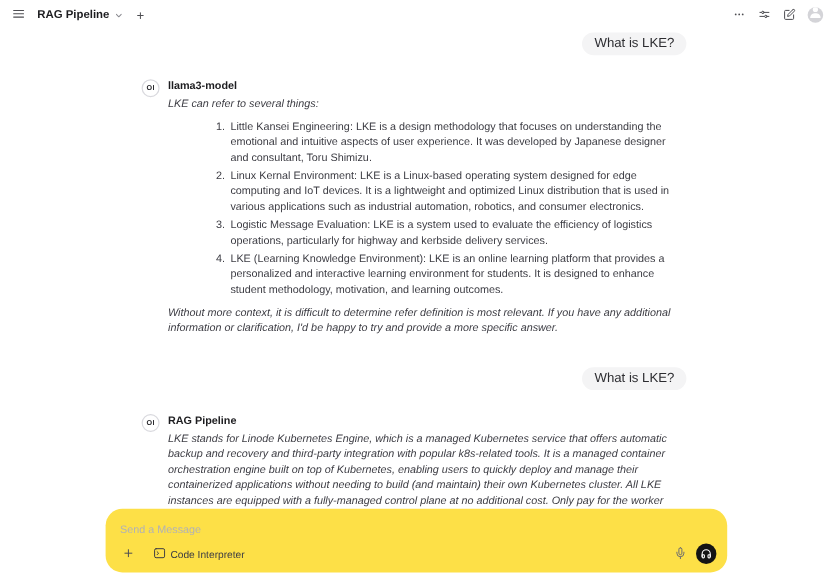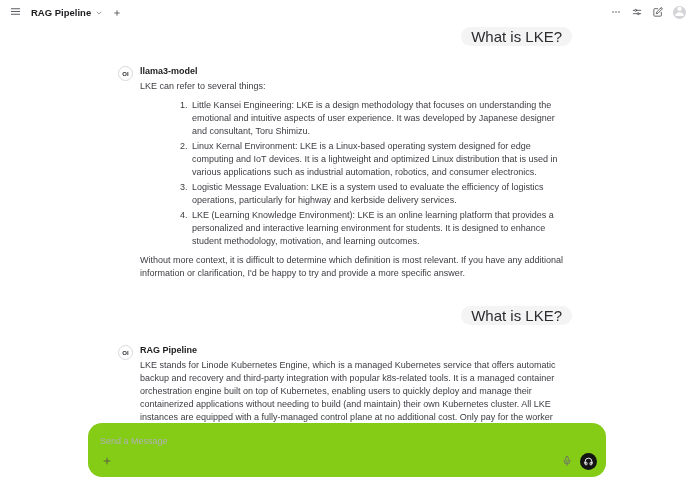--- a/index.html
+++ b/index.html
@@ -43,45 +43,45 @@
     overflow: hidden;
     padding-top: 5px;
   }
   .chat-column {
     width: 518px; margin: 0 auto;
     padding: 0 34px 0 30px;
   }
   .user-row { display: flex; justify-content: flex-end; margin-bottom: 19px; }
   .user-bubble {
     background: #f4f4f5; color: #2c2c30;
-    font-size: 15px; line-height: 13px;
+    font-size: 11px; line-height: 13px;
     padding: 3px 10px; border-radius: 12px;
     max-width: 70%;
   }
   .assistant-msg { display: flex; margin-bottom: 20px; }
   .model-avatar {
     flex: 0 0 auto;
     width: 15px; height: 15px; border-radius: 50%;
     border: 0.5px solid #d9d9de; background: #ffffff;
     display: flex; align-items: center; justify-content: center;
     font-size: 6px; font-weight: 700; color: #2a2a2e;
     margin-right: 7px; margin-top: 1px;
     letter-spacing: 0.2px;
   }
   .assistant-body { flex: 1 1 auto; min-width: 0; }
   .model-name { font-size: 9px; font-weight: 600; color: #1d1d20; line-height: 13px; margin-bottom: 2px; }
   .msg-text { font-size: 9px; line-height: 13px; color: #3c3c43; }
-  .msg-text p { margin: 0 0 6px 0; }
+  .msg-text p { margin: 0 0 6px 0; font-style: italic; }
   .msg-text ol { margin: 6px 0 6px 0; padding-left: 17px; }
   .msg-text li { margin-bottom: 2px; padding-left: 2px; margin-left: 33px; }
   
   .input-area { flex: 0 0 auto; padding-bottom: 3px; }
   .input-box {
     width: 518px; margin: 0 auto;
-    background: #84cc16;
+    background: #fde047;
     border-radius: 14px;
     padding: 7px 9px 6px 12px;
   }
   .input-field {
     width: 100%;
     border: none; outline: none; background: transparent;
     font-family: "Liberation Sans", "DejaVu Sans", sans-serif;
     font-size: 9px; color: #2c2c30;
     padding: 0 0 6px 0;
   }
@@ -184,21 +184,21 @@
       <div class="assistant-body">
         <div class="model-name">llama3-model</div>
         <div class="msg-text">
           <p>LKE can refer to several things:</p>
           <ol>
             <li>Little Kansei Engineering: LKE is a design methodology that focuses on understanding the emotional and intuitive aspects of user experience. It was developed by Japanese designer and consultant, Toru Shimizu.</li>
             <li>Linux Kernal Environment: LKE is a Linux-based operating system designed for edge computing and IoT devices. It is a lightweight and optimized Linux distribution that is used in various applications such as industrial automation, robotics, and consumer electronics.</li>
             <li>Logistic Message Evaluation: LKE is a system used to evaluate the efficiency of logistics operations, particularly for highway and kerbside delivery services.</li>
             <li>LKE (Learning Knowledge Environment): LKE is an online learning platform that provides a personalized and interactive learning environment for students. It is designed to enhance student methodology, motivation, and learning outcomes.</li>
           </ol>
-          <p>Without more context, it is difficult to determine which definition is most relevant. If you have any additional information or clarification, I'd be happy to try and provide a more specific answer.</p>
+          <p>Without more context, it is difficult to determine refer definition is most relevant. If you have any additional information or clarification, I'd be happy to try and provide a more specific answer.</p>
         </div>
       </div>
     </div>
 
     <div class="user-row">
       <div class="user-bubble">What is LKE?</div>
     </div>
 
     <div class="assistant-msg" style="margin-bottom:0;">
       <div class="model-avatar">OI</div>
@@ -219,20 +219,29 @@
     <input class="input-field" type="text" placeholder="Send a Message" style="">
     <div class="input-controls">
       <button class="icon-btn" style="color:#4d4d52;">
         <span>
           <svg width="10" height="10" viewBox="0 0 24 24" fill="none" stroke="currentColor" stroke-width="2" stroke-linecap="round">
               <line x1="12" y1="5" x2="12" y2="19"></line>
               <line x1="5" y1="12" x2="19" y2="12"></line>
             </svg>
         </span>
       </button>
+      <button class="ci-button">
+        <span>
+          <svg width="10" height="10" viewBox="0 0 24 24" fill="none" stroke="currentColor" stroke-width="2" stroke-linecap="round" stroke-linejoin="round">
+              <rect x="2" y="3" width="20" height="18" rx="3"></rect>
+              <polyline points="7 9 10 12 7 15"></polyline>
+            </svg>
+        </span>
+        <span class="ci-label">Code Interpreter</span>
+      </button>
       <div class="spacer"></div>
       <button class="icon-btn mic-btn">
         <span>
           <svg width="10" height="10" viewBox="0 0 24 24" fill="none" stroke="currentColor" stroke-width="2" stroke-linecap="round" stroke-linejoin="round">
               <path d="M12 1a3 3 0 0 0-3 3v8a3 3 0 0 0 6 0V4a3 3 0 0 0-3-3z"></path>
               <path d="M19 10v2a7 7 0 0 1-14 0v-2"></path>
               <line x1="12" y1="19" x2="12" y2="23"></line>
             </svg>
         </span>
       </button>

